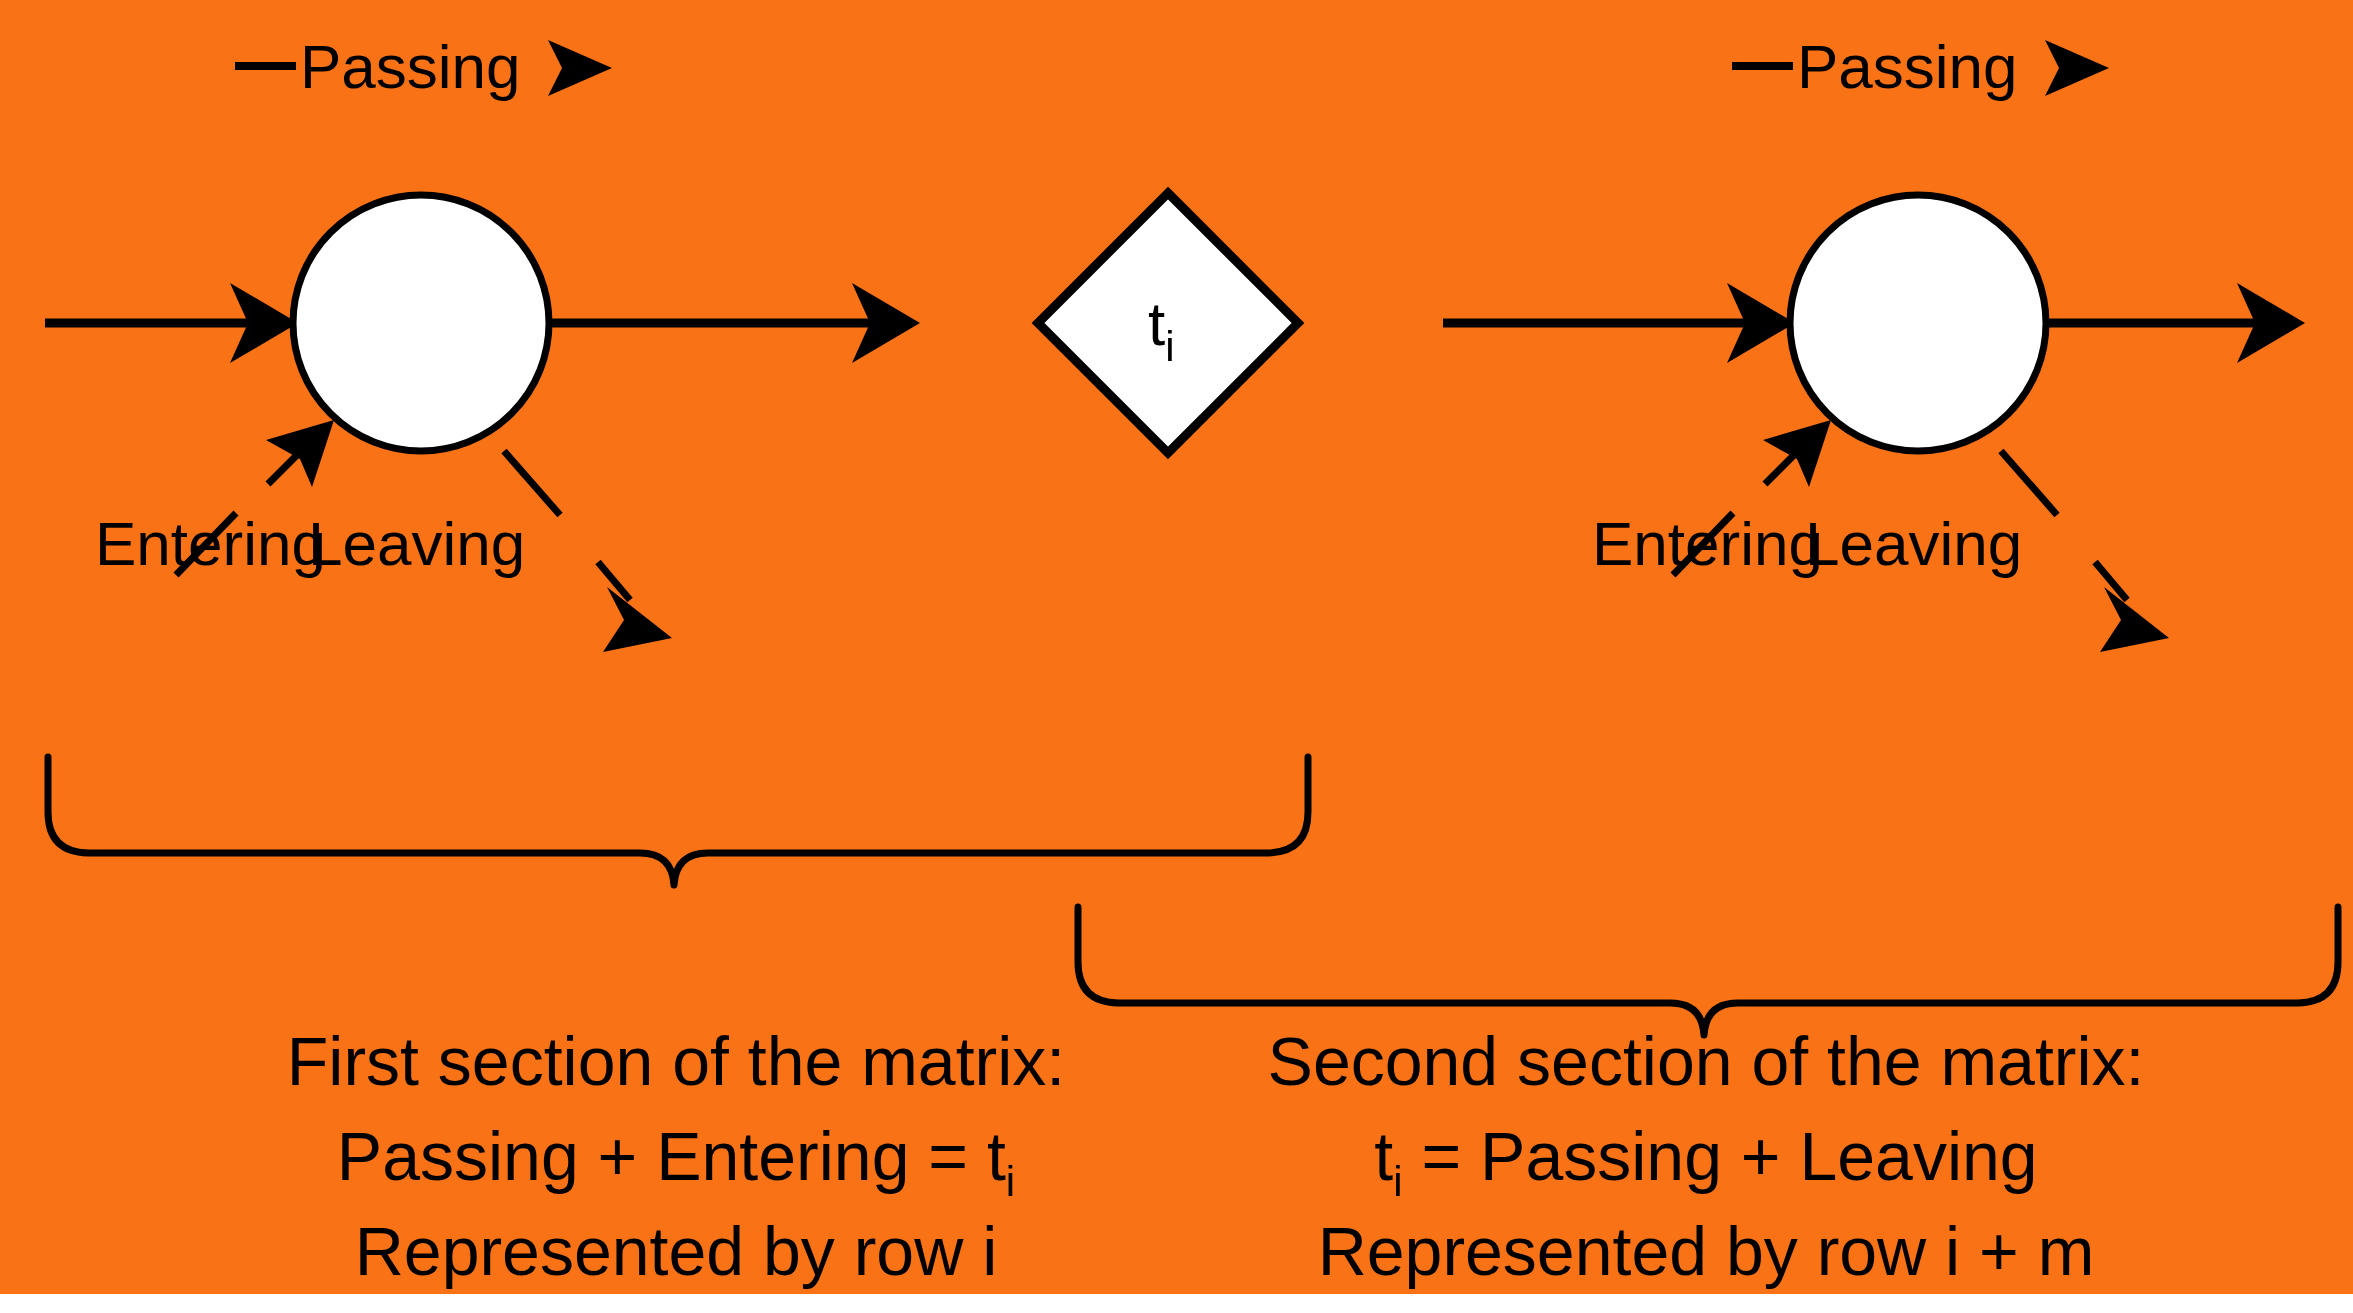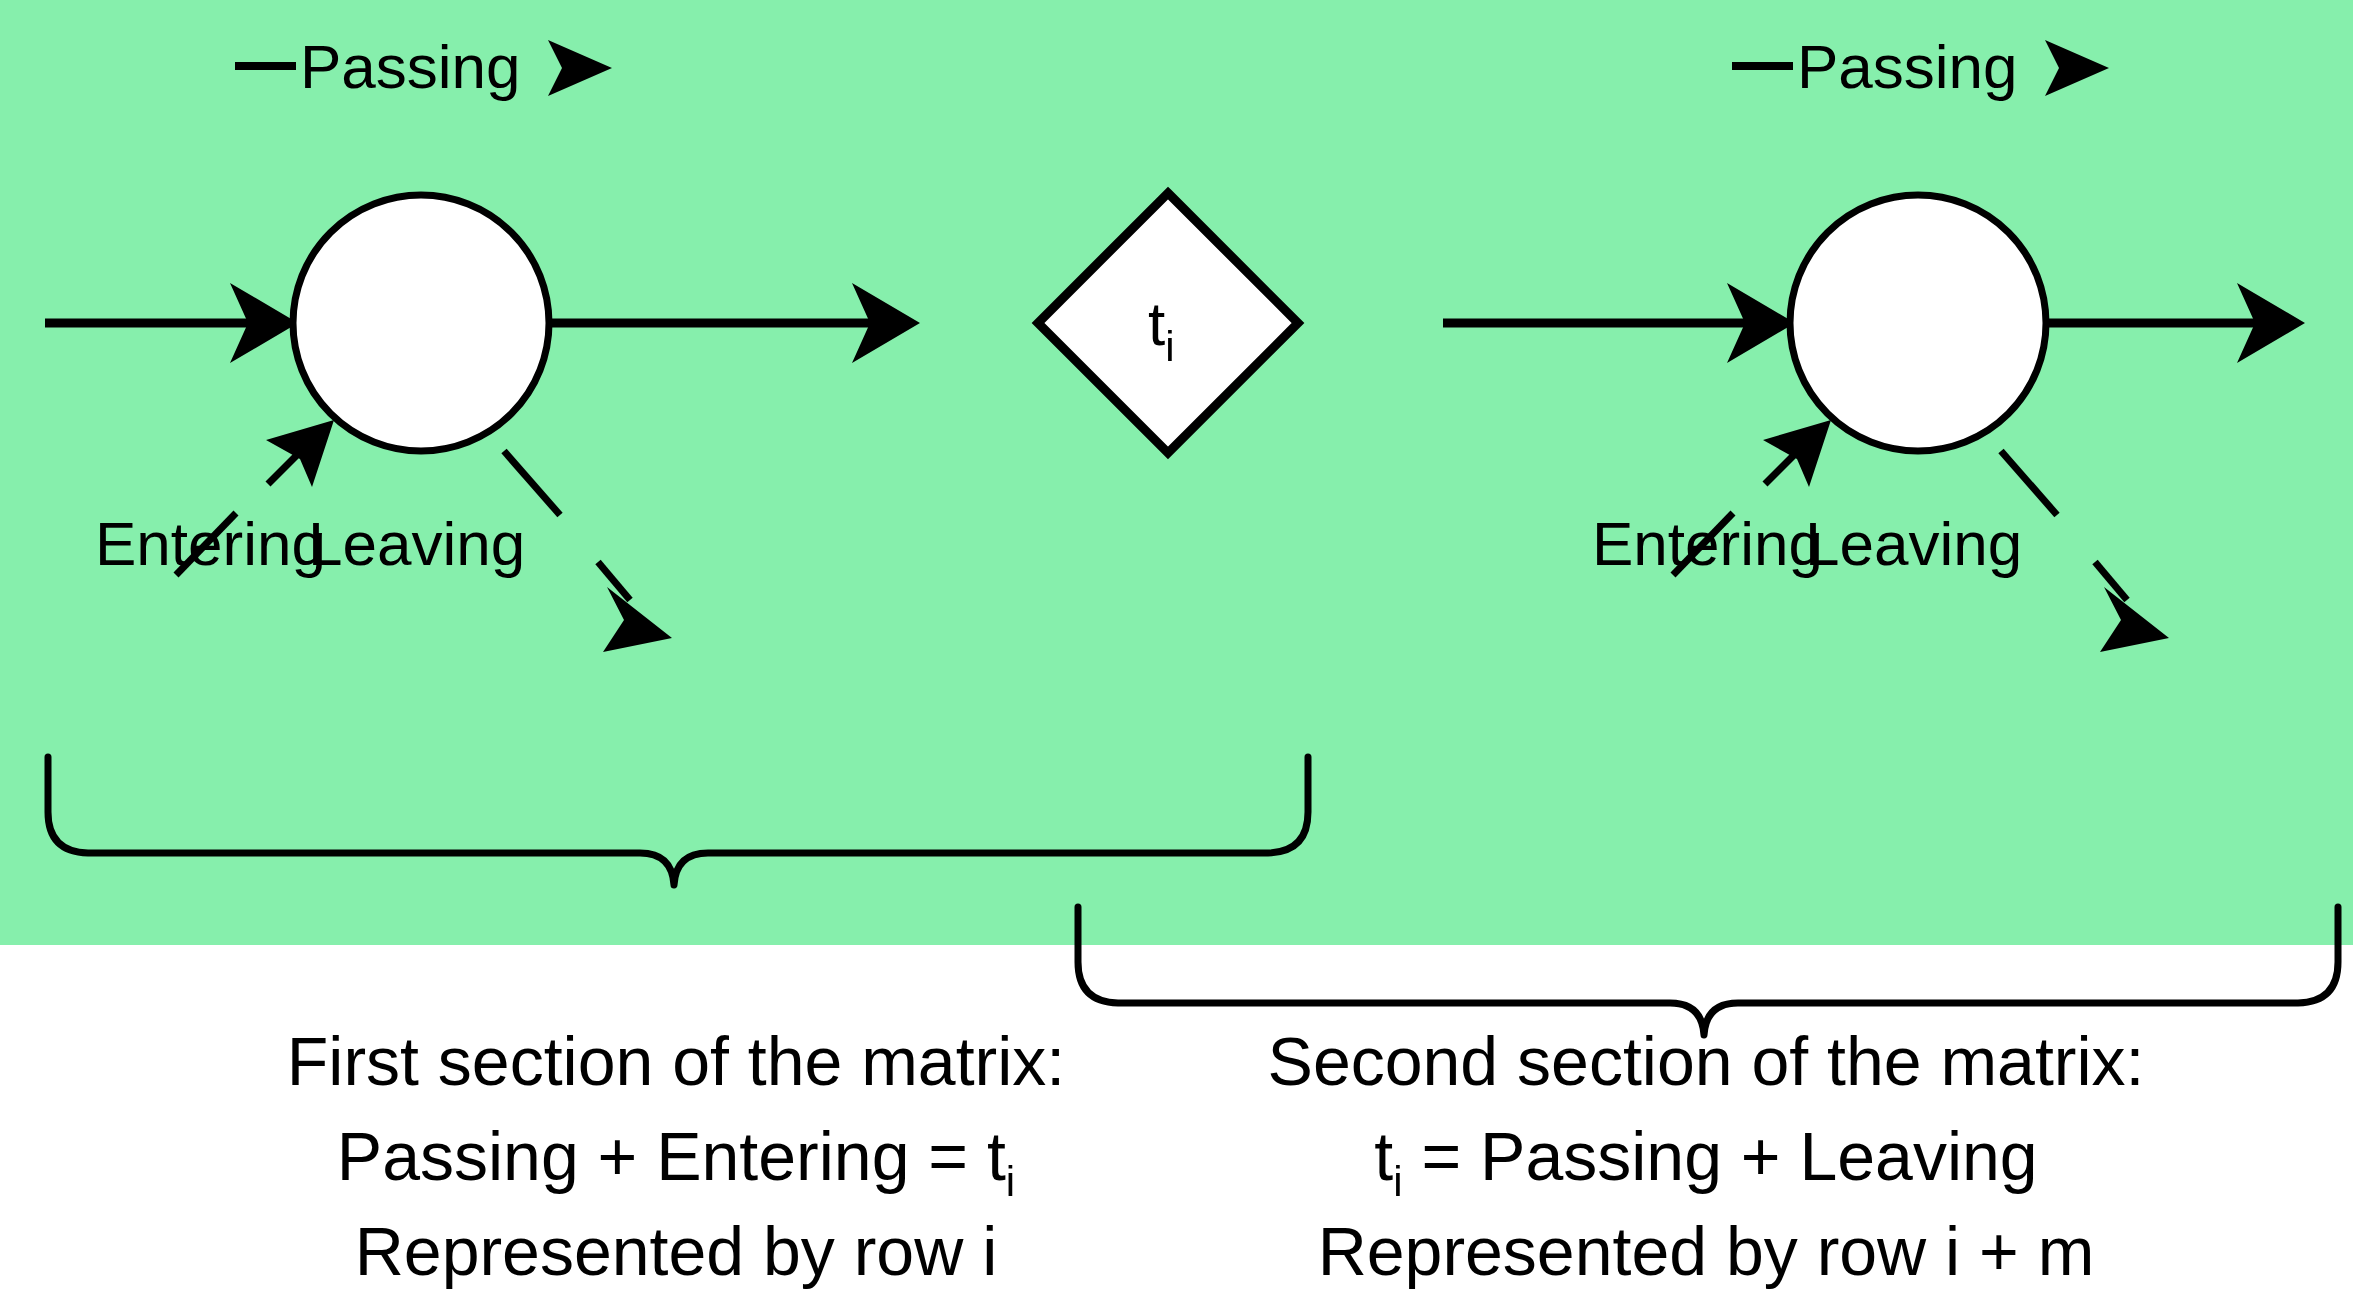--- a/index.html
+++ b/index.html
@@ -10,22 +10,22 @@
   body {
     width: 2353px;
     height: 1313px;
     font-family: "Liberation Sans", sans-serif;
     color: #000000;
     overflow: hidden;
   }
   #diagram-root {
     position: relative;
     width: 2353px;
-    height: 945px;
-    background: #86efac;
+    height: 1294px;
+    background: #f97316;
   }
   svg#diagram-svg {
     position: absolute;
     top: 0;
     left: 0;
     width: 2353px;
     height: 1313px;
     display: block;
   }
   .node-circle {

